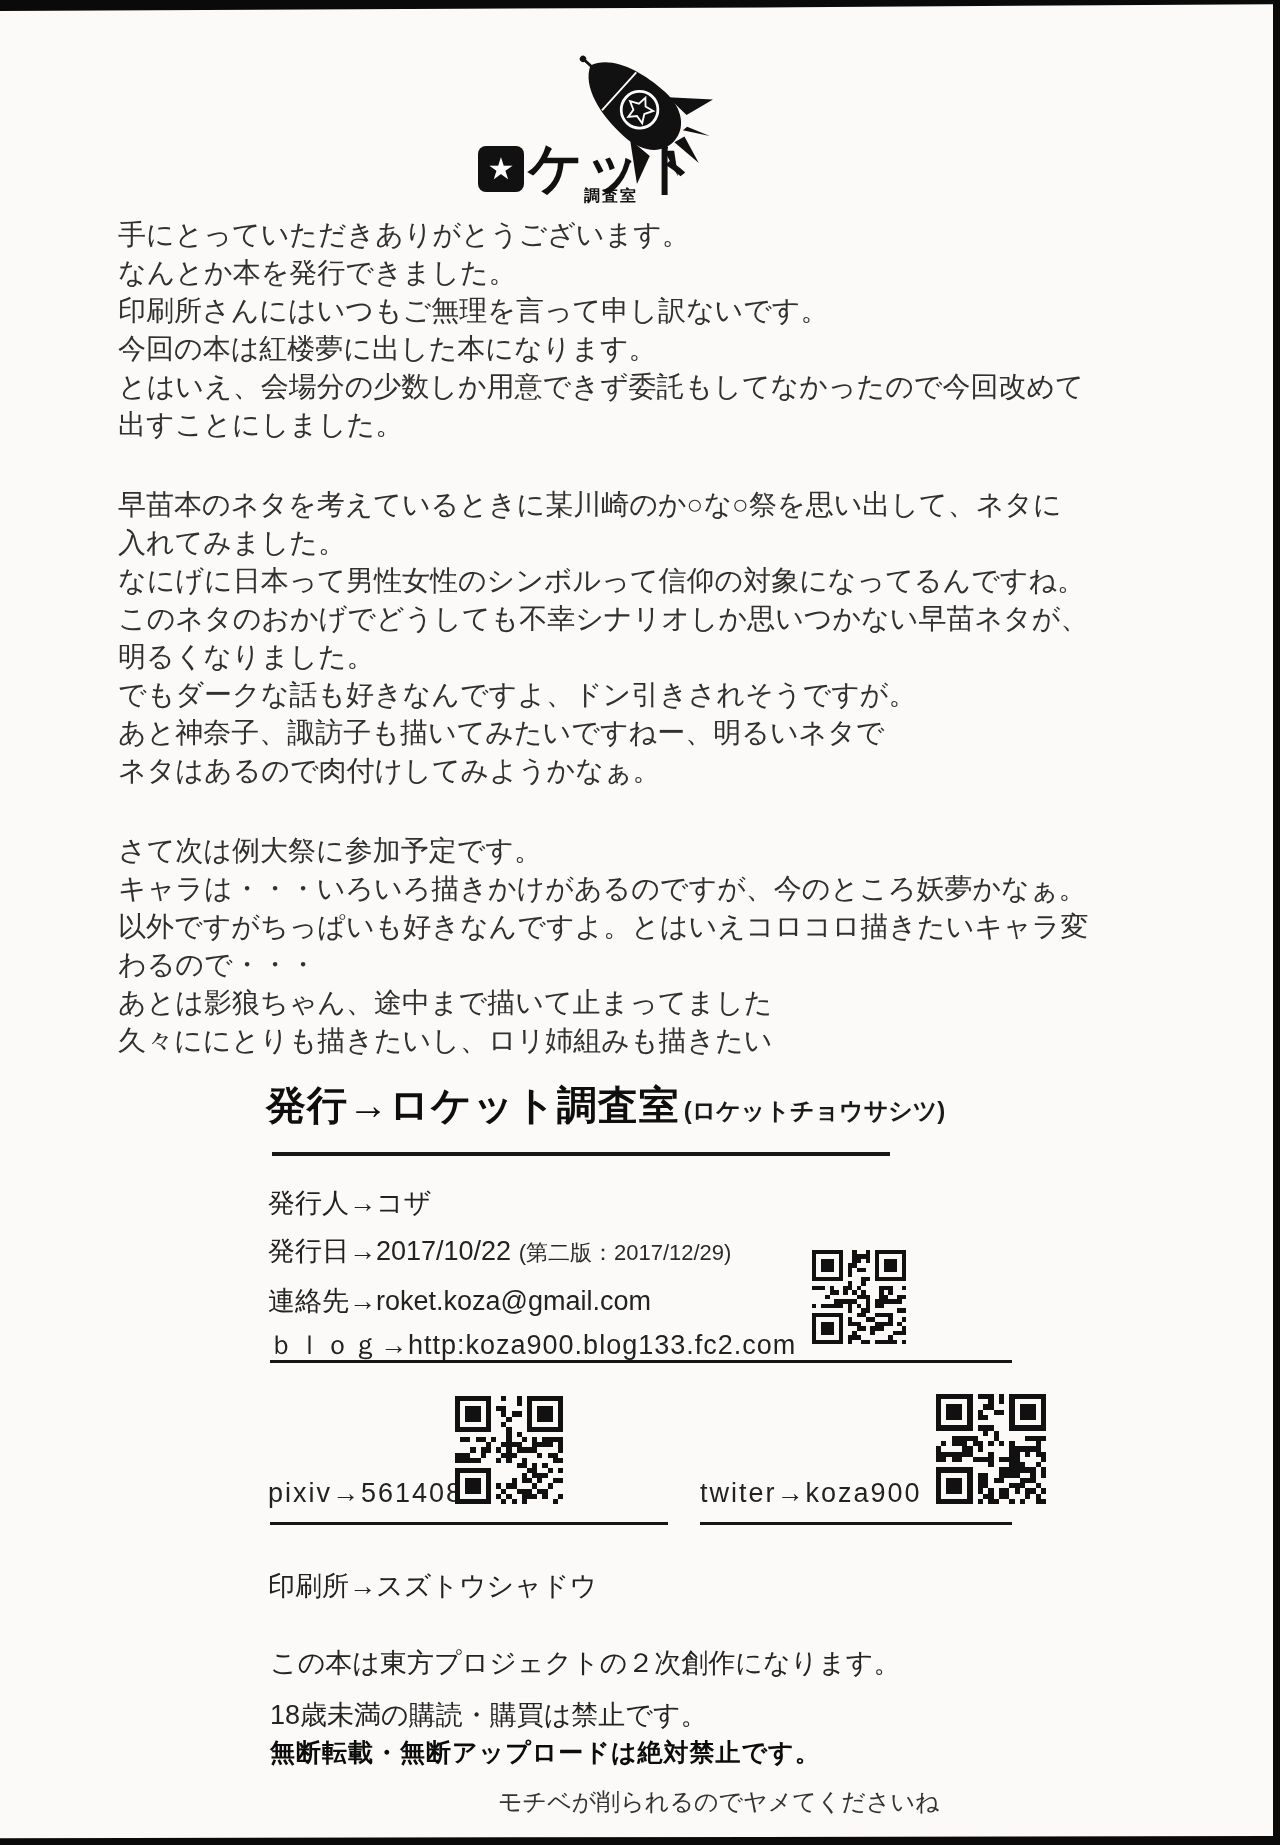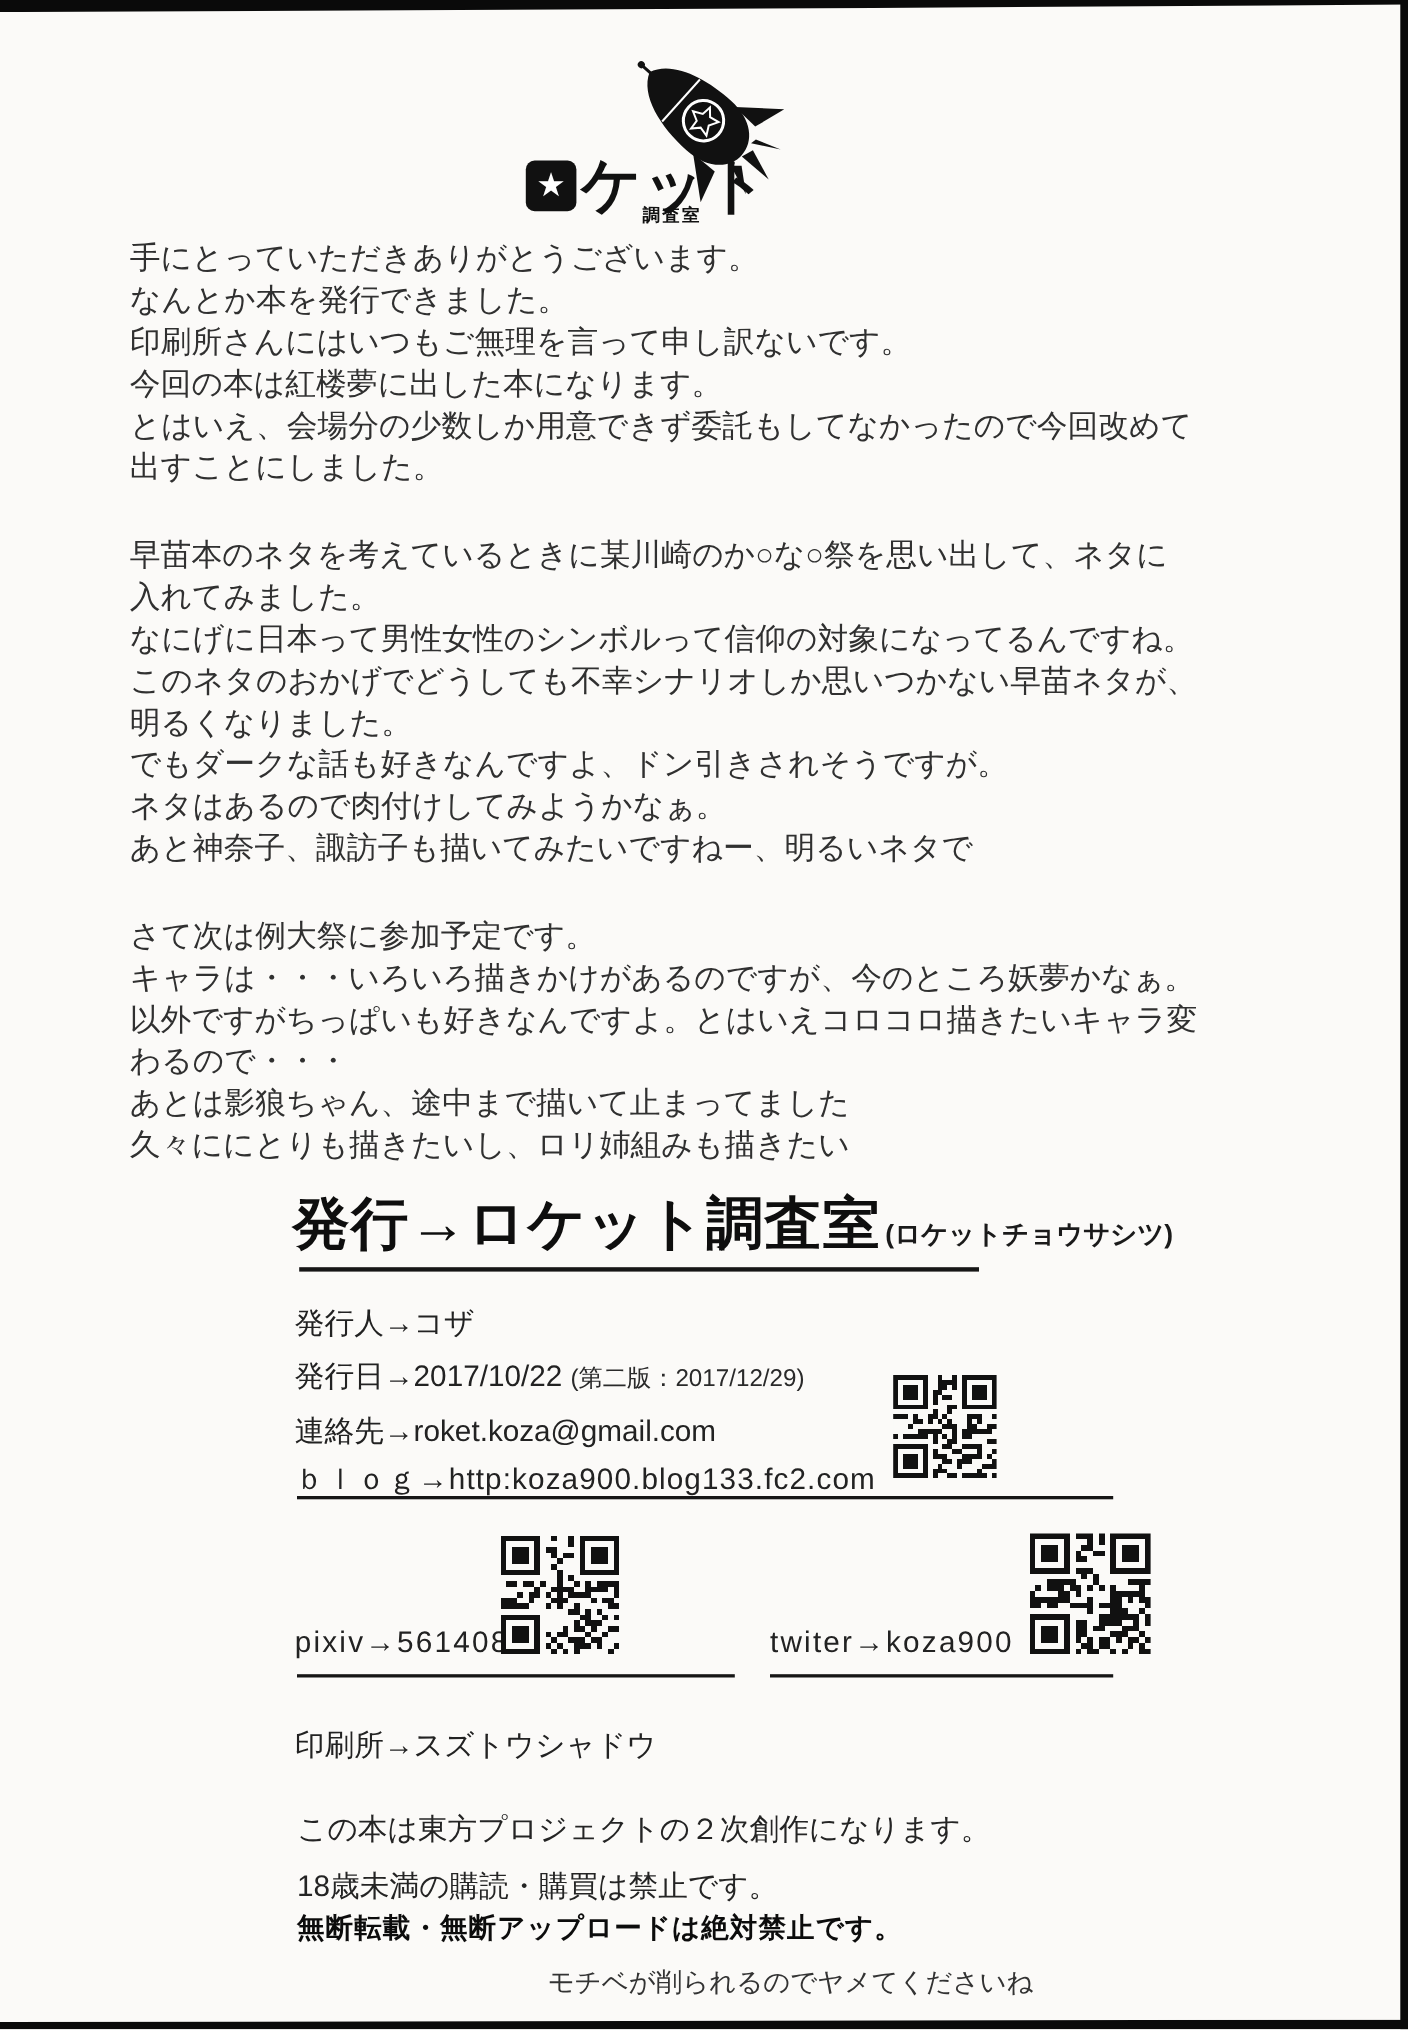--- a/index.html
+++ b/index.html
@@ -29,21 +29,21 @@
     font-weight:900;color:#111;letter-spacing:2px;}
 
   
   .bodytext{position:absolute;left:118px;top:216px;width:1060px;
     font-size:28px;line-height:38px;color:#303030;}
   .para{margin:0 0 42px 0;}
   .tline{white-space:nowrap;}
 
   
   .colophon-title{position:absolute;left:266px;top:1078px;white-space:nowrap;}
-  .t-main{font-size:52px;font-weight:900;color:#0e0e0e;letter-spacing:1px;}
+  .t-main{font-size:40px;font-weight:900;color:#0e0e0e;letter-spacing:1px;}
   .t-reading{font-size:24px;font-weight:700;color:#1a1a1a;margin-left:4px;}
   .rule{position:absolute;background:#161616;}
   .rule1{left:272px;top:1152px;width:618px;height:4px;}
   .rule2{left:270px;top:1360px;width:742px;height:3px;}
   .rule3{left:270px;top:1522px;width:398px;height:3px;}
   .rule4{left:700px;top:1522px;width:312px;height:3px;}
   .info{position:absolute;left:268px;font-size:27px;color:#222;white-space:nowrap;}
   .info .note{font-size:22px;color:#2a2a2a;}
   .i-publisher{top:1185px;}
   .i-date{top:1233px;}
@@ -109,22 +109,22 @@
         <div class="tline">とはいえ、会場分の少数しか用意できず委託もしてなかったので今回改めて</div>
         <div class="tline">出すことにしました。</div>
       </div>
       <div class="para">
         <div class="tline">早苗本のネタを考えているときに某川崎のか○な○祭を思い出して、ネタに</div>
         <div class="tline">入れてみました。</div>
         <div class="tline">なにげに日本って男性女性のシンボルって信仰の対象になってるんですね。</div>
         <div class="tline">このネタのおかげでどうしても不幸シナリオしか思いつかない早苗ネタが、</div>
         <div class="tline">明るくなりました。</div>
         <div class="tline">でもダークな話も好きなんですよ、ドン引きされそうですが。</div>
+        <div class="tline">あと神奈子、諏訪子も描いてみたいですねー、明るいネタで</div>
         <div class="tline">ネタはあるので肉付けしてみようかなぁ。</div>
-        <div class="tline">あと神奈子、諏訪子も描いてみたいですねー、明るいネタで</div>
       </div>
       <div class="para">
         <div class="tline">さて次は例大祭に参加予定です。</div>
         <div class="tline">キャラは・・・いろいろ描きかけがあるのですが、今のところ妖夢かなぁ。</div>
         <div class="tline">以外ですがちっぱいも好きなんですよ。とはいえコロコロ描きたいキャラ変</div>
         <div class="tline">わるので・・・</div>
         <div class="tline">あとは影狼ちゃん、途中まで描いて止まってました</div>
         <div class="tline">久々ににとりも描きたいし、ロリ姉組みも描きたい</div>
       </div>
     </div>

